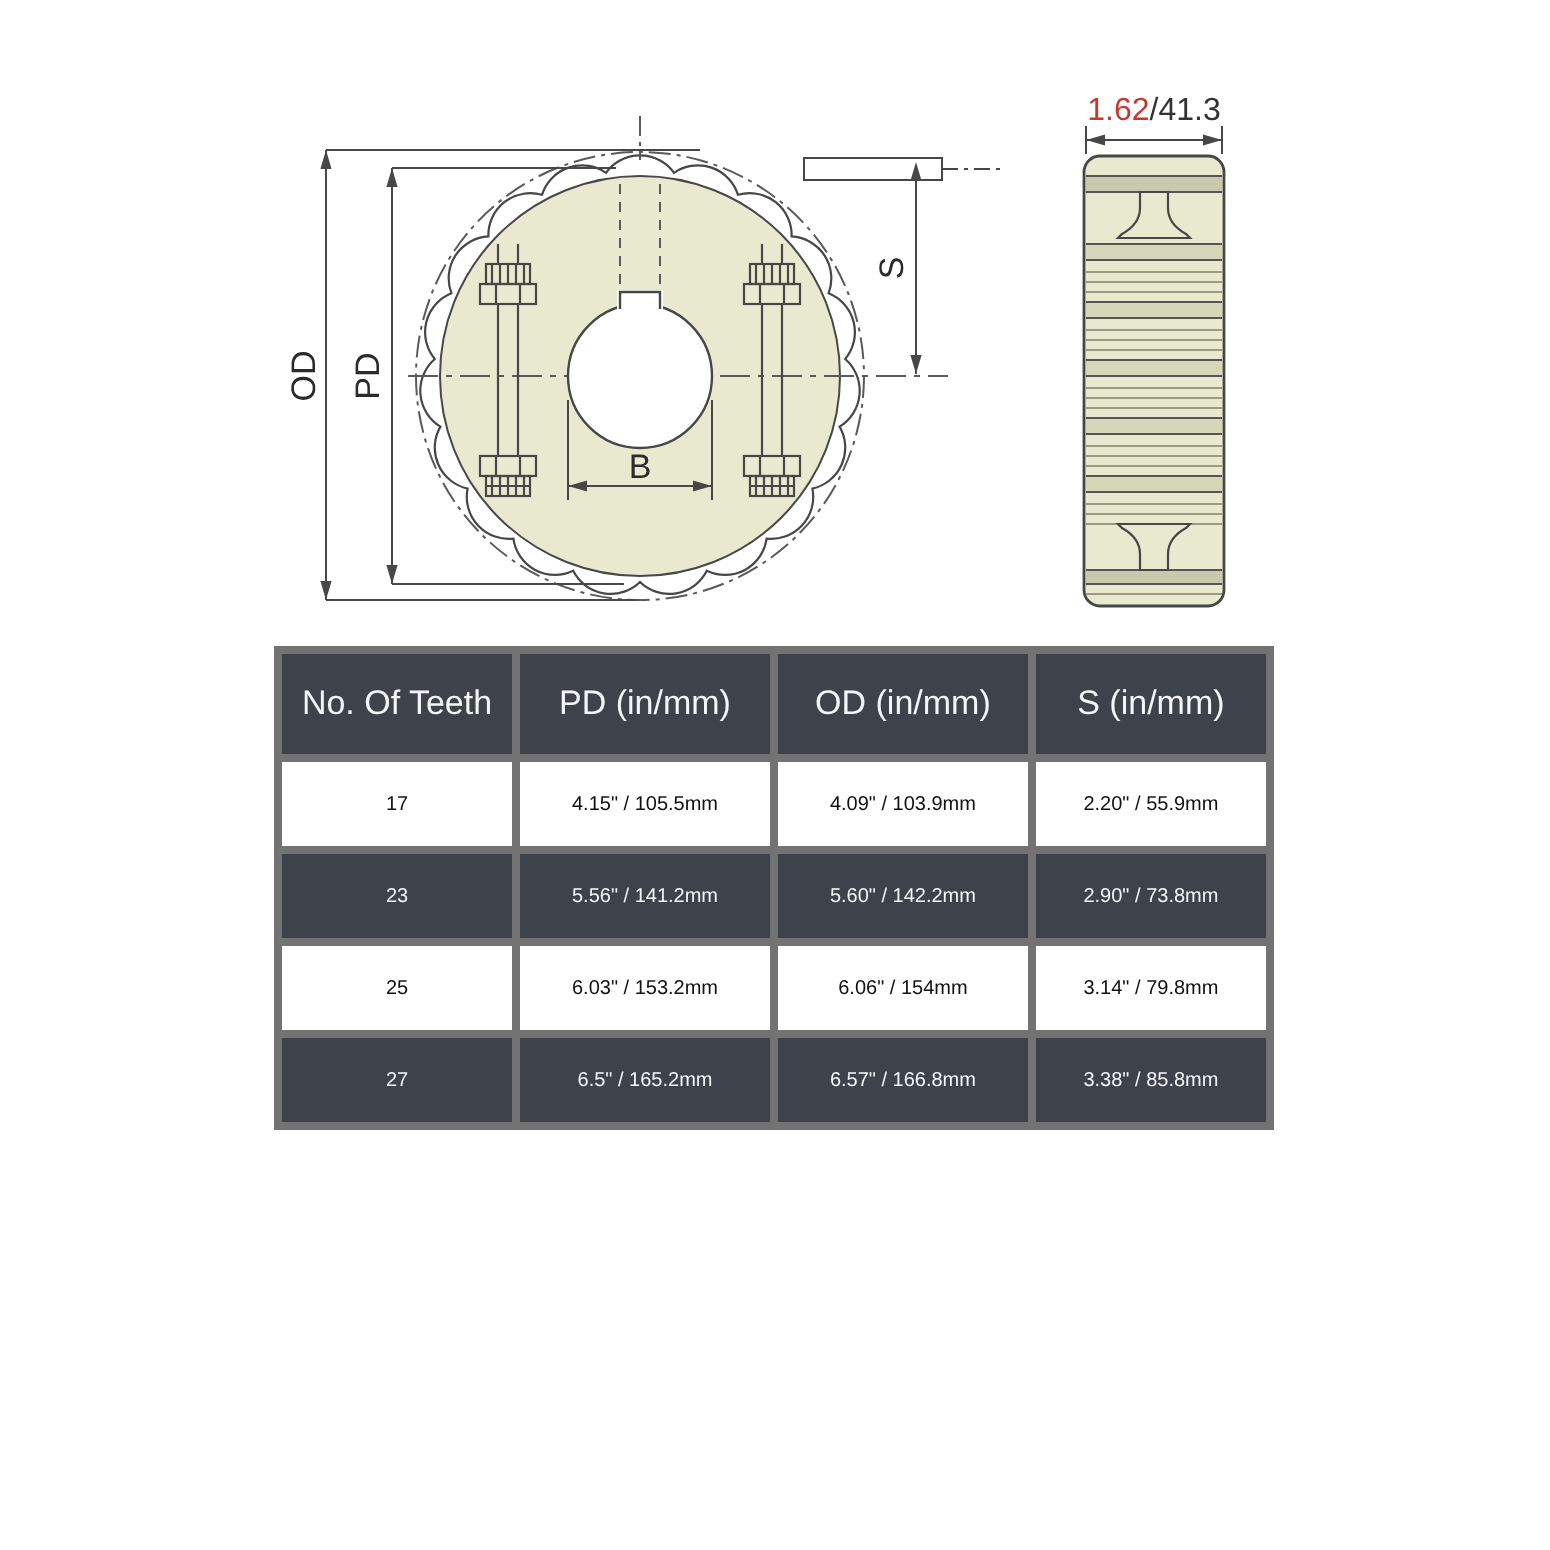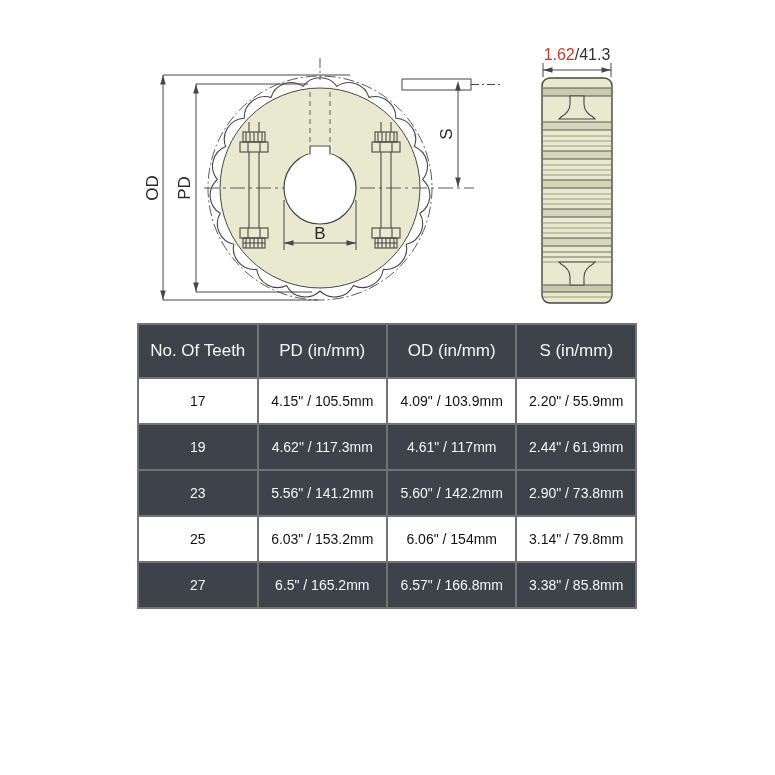--- a/index.html
+++ b/index.html
@@ -16,28 +16,28 @@
   svg text{font-family:"Liberation Sans", sans-serif;fill:#2b2b2b;}
   .dim-label{font-size:17px;}
   .side-dim{font-size:16px;}
 
   table.spec{
     position:absolute;left:137px;top:323px;width:500px;
     border-collapse:collapse;table-layout:fixed;
     font-family:"Liberation Sans", sans-serif;
   }
   table.spec th, table.spec td{
-    border:2px solid #737373;text-align:center;vertical-align:middle;
+    border:4px solid #737373;text-align:center;vertical-align:middle;
     padding:0 1px;overflow:hidden;white-space:nowrap;
   }
   table.spec th{
     height:54px;background:var(--dark);color:#f4f5f7;
     font-weight:400;font-size:17px;
   }
-  table.spec td{height:46px;font-size:14px;color:#111;background:#fff;}
+  table.spec td{height:46px;font-size:10px;color:#111;background:#fff;}
   table.spec tr.dark td{background:var(--dark);color:#f4f5f7;}
   col.c1,col.c4{width:24%;} col.c2,col.c3{width:26%;}
 </style>
 </head>
 <body>
 
 <div class="canvas">
 
   <svg id="diagram" width="775" height="330" viewBox="0 0 775 330">
 
@@ -221,26 +221,20 @@
       </tr>
     </thead>
     <tbody id="spec-body">
         <tr>
           <td>17</td>
           <td>4.15" / 105.5mm</td>
           <td>4.09" / 103.9mm</td>
           <td>2.20" / 55.9mm</td>
         </tr>
         <tr class="dark">
-          <td>19</td>
-          <td>4.62" / 117.3mm</td>
-          <td>4.61" / 117mm</td>
-          <td>2.44" / 61.9mm</td>
-        </tr>
-        <tr class="dark">
           <td>23</td>
           <td>5.56" / 141.2mm</td>
           <td>5.60" / 142.2mm</td>
           <td>2.90" / 73.8mm</td>
         </tr>
         <tr>
           <td>25</td>
           <td>6.03" / 153.2mm</td>
           <td>6.06" / 154mm</td>
           <td>3.14" / 79.8mm</td>

